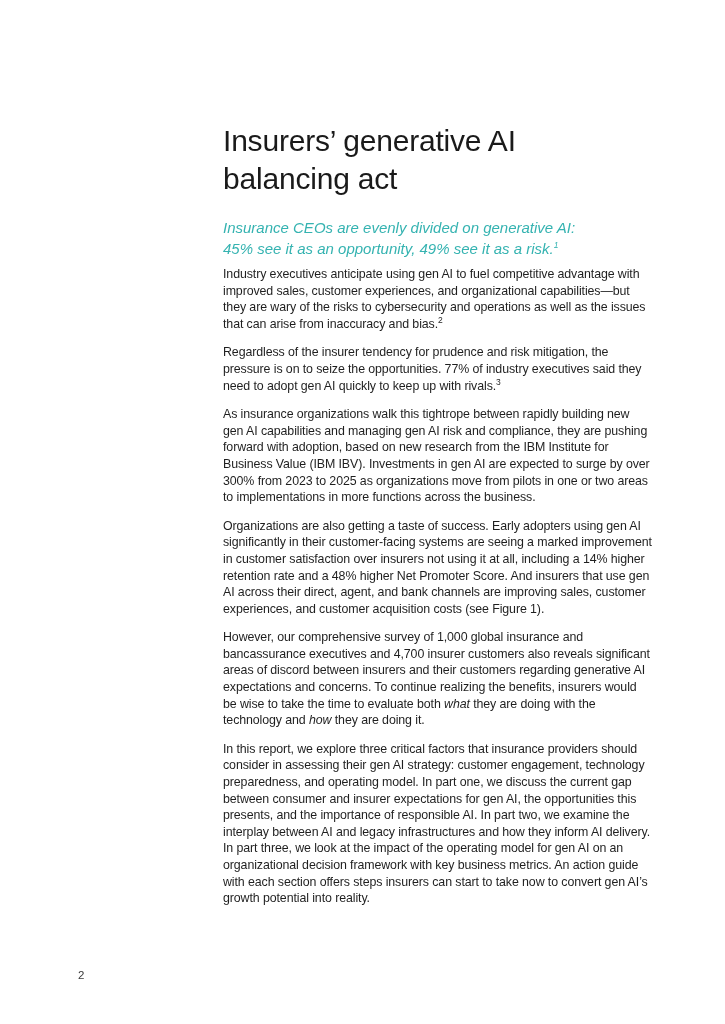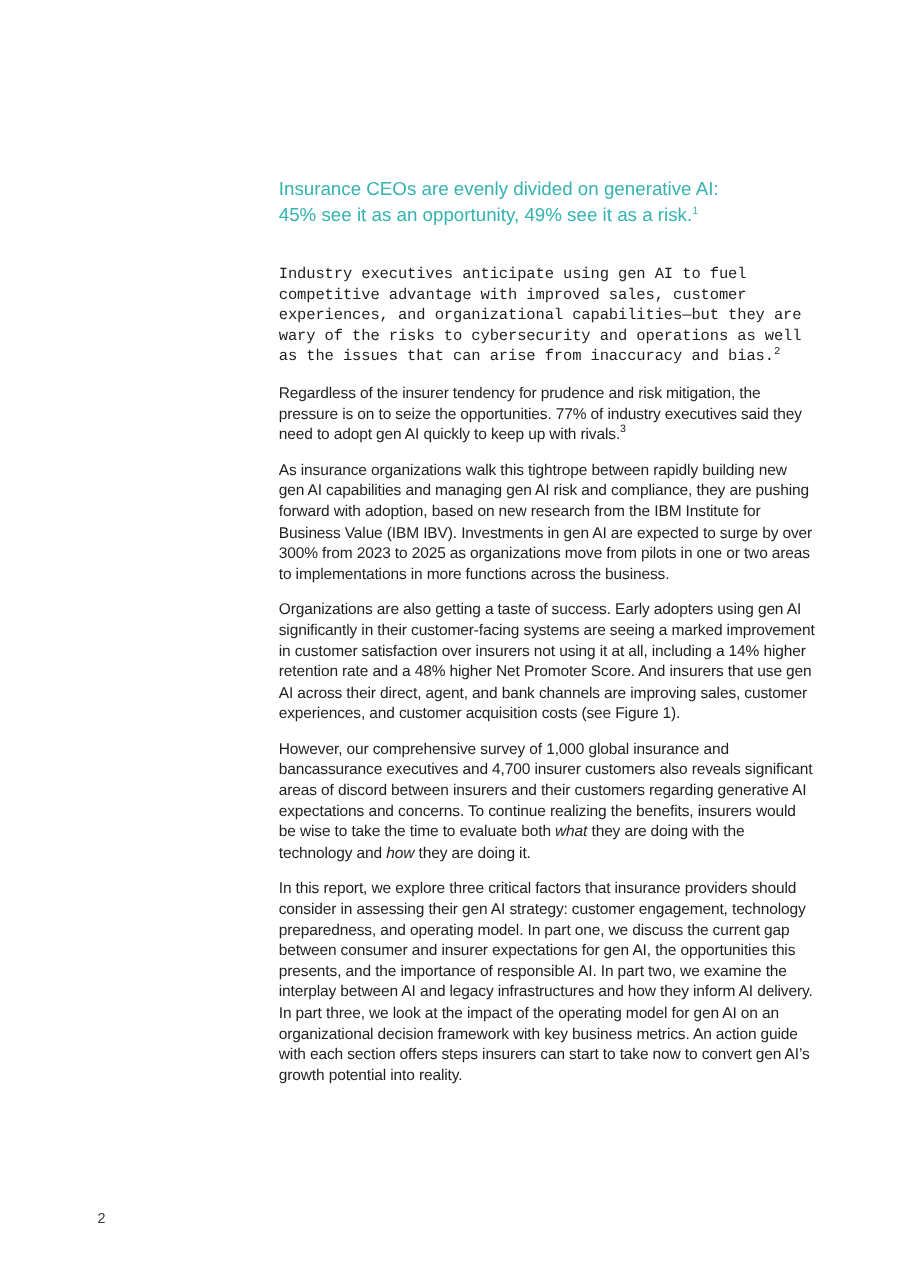--- a/index.html
+++ b/index.html
@@ -33,29 +33,30 @@
     color: #1a1a1a;
     letter-spacing: -0.2px;
   }
   .title .title-line { display: block; }
   .subtitle {
     margin: 19px 0 0 0;
     font-size: 15px;
     line-height: 21px;
     font-weight: 400;
     color: #35b3b1;
+    font-style: italic;
   }
   .body-p {
     margin: 12px 0 0 0;
     font-size: 12.4px;
     line-height: 16.6px;
     color: #1f1f1f;
     letter-spacing: -0.1px;
   }
-  .body-p.first { margin-top: 28px; font-family: Liberation Mono, monospace; }
+  .body-p.first { margin-top: 7px; }
   sup.fn {
     font-size: 8.5px;
     line-height: 0;
     vertical-align: super;
     letter-spacing: 0;
   }
   em { }
   .page-num {
     position: absolute;
     left: 78px;
@@ -64,20 +65,24 @@
     color: #3a3a3a;
   }
 </style>
 </head>
 <body>
 
 <div class="page">
 
   <main class="content">
 
+    <h1 class="title">
+      <span class="title-line">Insurers’ generative AI</span>
+      <span class="title-line">balancing act</span>
+    </h1>
 
     <p class="subtitle"><span>Insurance CEOs are evenly divided on generative AI:</span><br><span>45% see it as an opportunity, 49% see it as a risk.</span><sup class="fn">1</sup></p>
 
     <p class="body-p first"><span>Industry executives anticipate using gen AI to fuel competitive advantage with improved sales, customer experiences, and organizational capabilities—but they are wary of the risks to cybersecurity and operations as well as the issues that can arise from inaccuracy and bias.</span><sup class="fn">2</sup></p>
 
     <p class="body-p"><span>Regardless of the insurer tendency for prudence and risk mitigation, the pressure is on to seize the opportunities. 77% of industry executives said they need to adopt gen AI quickly to keep up with rivals.</span><sup class="fn">3</sup></p>
 
     <p class="body-p"><span>As insurance organizations walk this tightrope between rapidly building new gen AI capabilities and managing gen AI risk and compliance, they are pushing forward with adoption, based on new research from the IBM Institute for Business Value (IBM IBV). Investments in gen AI are expected to surge by over 300% from 2023 to 2025 as organizations move from pilots in one or two areas to implementations in more functions across the business.</span></p>
 
     <p class="body-p"><span>Organizations are also getting a taste of success. Early adopters using gen AI significantly in their customer-facing systems are seeing a marked improvement in customer satisfaction over insurers not using it at all, including a 14% higher retention rate and a 48% higher Net Promoter Score. And insurers that use gen AI across their direct, agent, and bank channels are improving sales, customer experiences, and customer acquisition costs (see Figure 1).</span></p>

